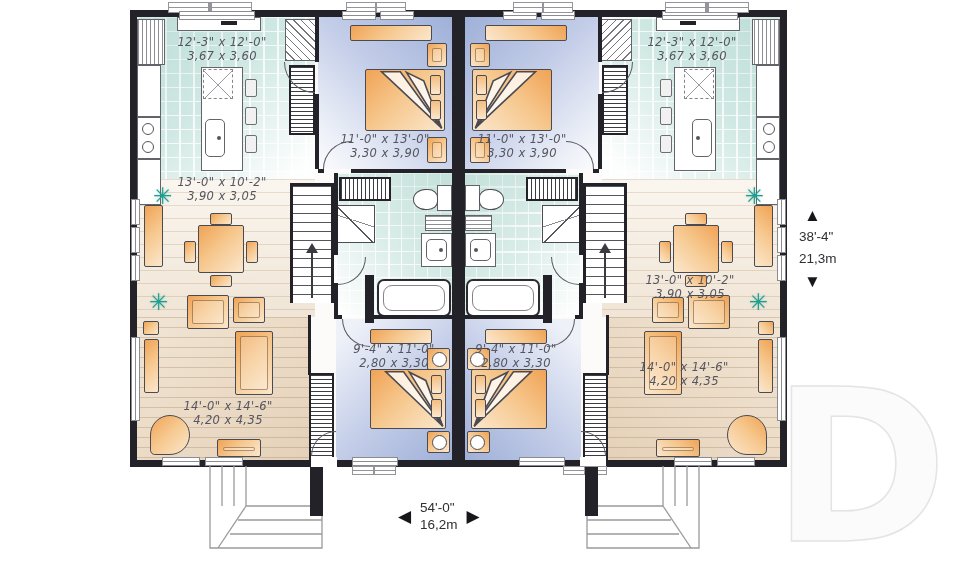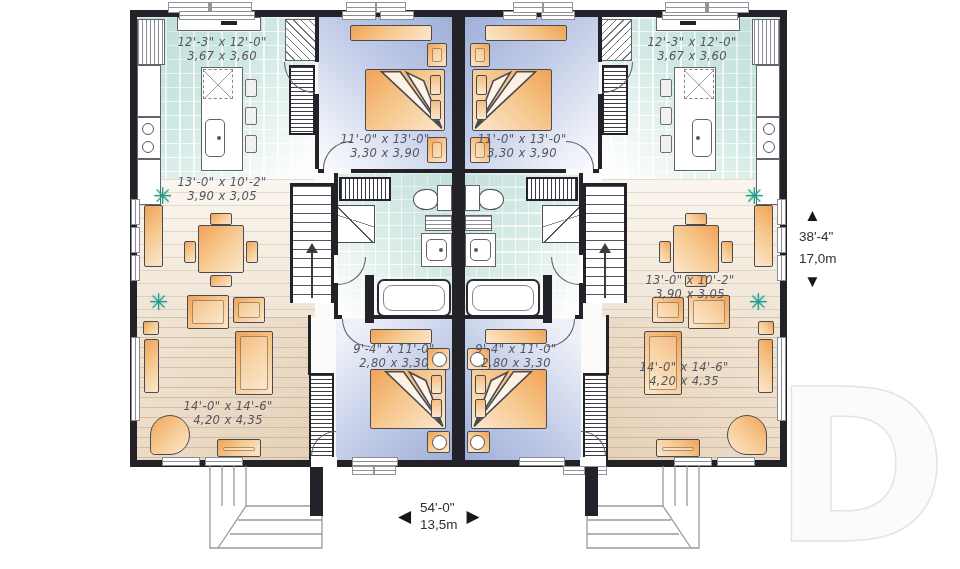--- a/index.html
+++ b/index.html
@@ -436,28 +436,28 @@
       <div>2,80 x 3,30</div>
     </div>
   <div class="rlabel" style="left:516px;top:343px;">
     <div>9'-4" x 11'-0"</div>
       <div>2,80 x 3,30</div>
     </div>
 
   <div class="dim" id="dim-depth" style="left:799px;top:207px;">
     <span class="tri">▲</span>
     <span>38'-4"</span>
-    <span>17,0m</span>
+    <span>21,3m</span>
     <span class="tri">▼</span>
   </div>
   <div class="dim" id="dim-width" style="left:398px;top:500px;">
     <span class="tri">◀</span>
     <span>
       <span style="display:block;">54'-0"</span>
-      <span style="display:block;">13,5m</span>
+      <span style="display:block;">16,2m</span>
     </span>
     <span class="tri">▶</span>
   </div>
 <svg class="porch mirror" width="116" height="84" viewBox="0 0 116 84" style="left: 585px; top: 466px;">
     <g fill="none" stroke="#9a9a9a" stroke-width="1.3">
       <path d="M2,0 V82 H114 V0"></path>
       <path d="M14,0 V40 M26,0 V40 M38,0 V40"></path>
       <path d="M38,40 H114 M30,54 H114 M22,68 H114"></path>
       <path d="M38,40 L10,82"></path>
     </g>

